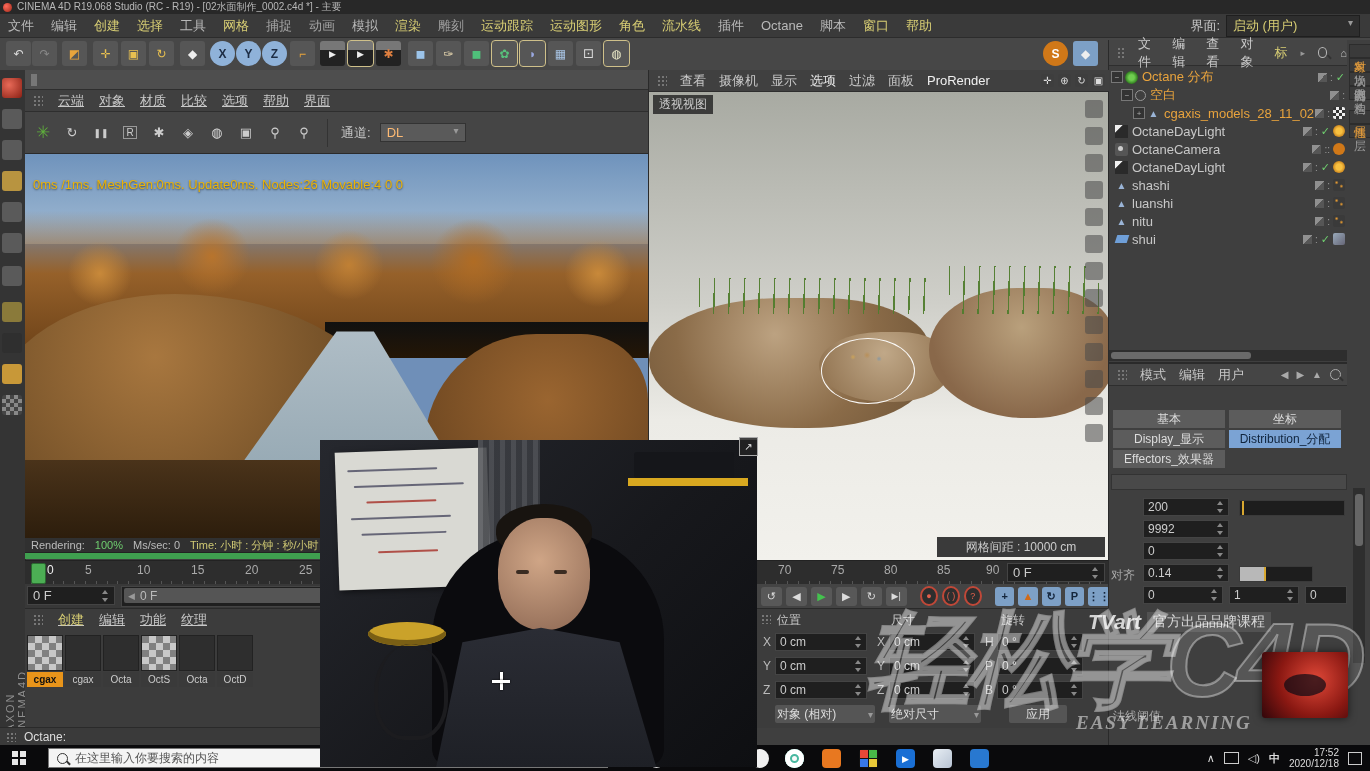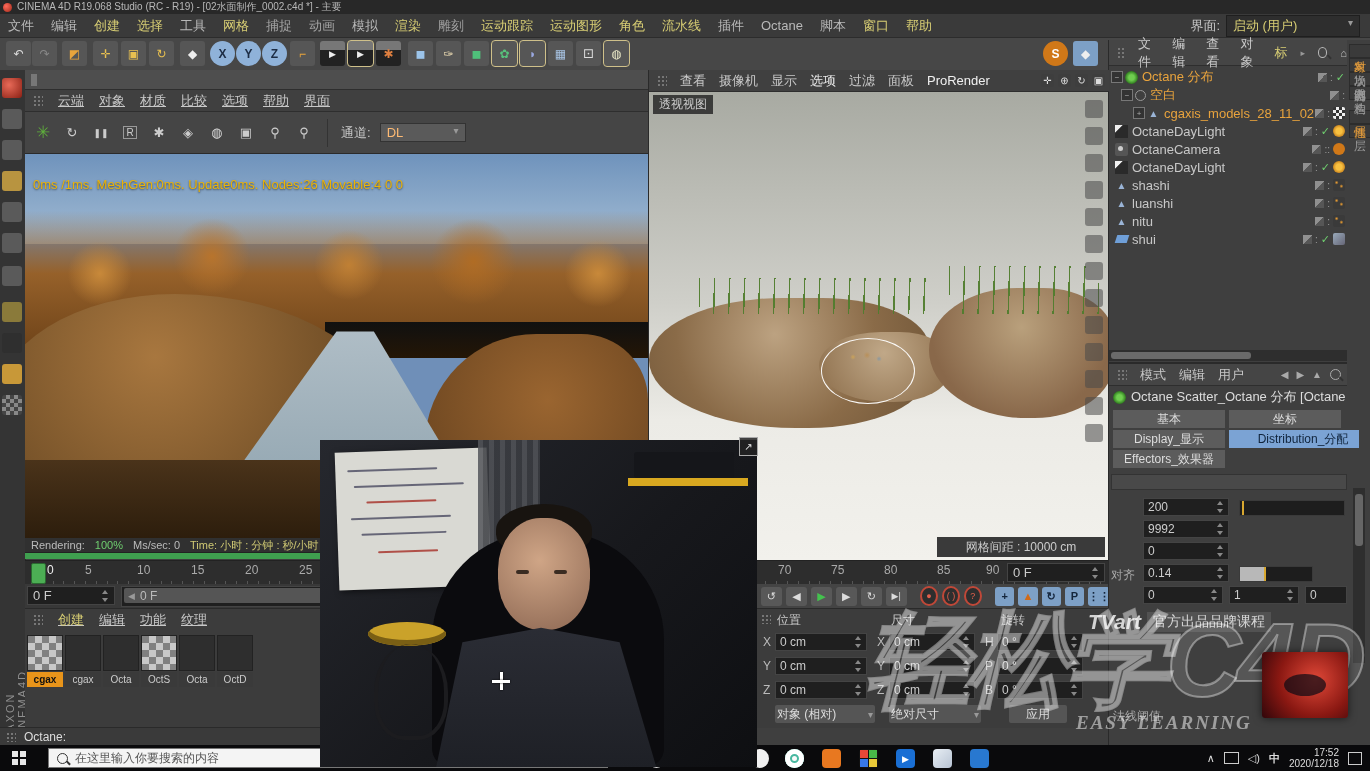--- a/index.html
+++ b/index.html
@@ -149,21 +149,21 @@
   .tag-dots{background:radial-gradient(circle 1.5px at 30% 30%,#f0a030,transparent 2px),radial-gradient(circle 1.5px at 70% 60%,#f0a030,transparent 2px),#3a3a3a;}
   .tag-img{background:linear-gradient(135deg,#9ab,#667);}
   .sidetabs{position:absolute;left:240px;top:4px;width:22px;}
   .stab{writing-mode:vertical-rl;font-size:12px;color:#999;background:#3a3a3a;border:1px solid #2c2c2c;padding:6px 2px;display:block;width:16px;text-align:center;}
   .stab.sel{color:#e09a3c;}
   .hscroll{position:absolute;left:0;top:310px;width:238px;height:11px;background:#2e2e2e;} .hscroll i{position:absolute;left:2px;top:2px;width:140px;height:7px;background:#6a6a6a;border-radius:3px;}
   
   .attr-menu{position:absolute;left:0;top:322px;width:238px;height:24px;display:flex;gap:13px;align-items:center;padding-left:8px;box-sizing:border-box;background:#454545;border-top:2px solid #2a2a2a;border-bottom:1px solid #2e2e2e;}
   .attr-title{position:absolute;left:0;top:346px;width:238px;height:22px;display:flex;gap:5px;align-items:center;padding-left:4px;box-sizing:border-box;color:#ddd;}
   .atab{position:absolute;width:112px;height:18px;background:#5c5c5c;color:#ddd;font-size:12px;display:flex;align-items:center;justify-content:center;}
-  .atab.sel{background:#7ba3d4;color:#10243c;padding-left:18px;}
+  .atab.sel{background:#7ba3d4;color:#10243c;}
   .groupbar{position:absolute;left:2px;top:434px;width:234px;height:14px;background:#494949;border:1px solid #333;}
   .afield{position:absolute;height:18px;background:#1f1f1f;border:1px solid #444;color:#ccc;font-size:12px;display:flex;align-items:center;justify-content:space-between;padding:0 4px;box-sizing:border-box;}
   .aslider{position:absolute;height:14px;background:#1d1d1d;border:1px solid #3a3a3a;}
   .aslider i{position:absolute;left:0;top:0;height:100%;background:#b8b8b8;} .aslider b{position:absolute;top:0;width:2px;height:100%;background:#d8a830;}
   .alabel{position:absolute;color:#aaa;font-size:12px;}
   .vscroll{position:absolute;left:244px;top:448px;width:12px;height:175px;background:#2e2e2e;} .vscroll i{position:absolute;left:2px;top:6px;width:8px;height:52px;background:#666;border-radius:3px;}
   
   #statusbar{left:0;top:727px;width:693px;height:18px;background:#3a3a3a;border-top:1px solid #2a2a2a;display:flex;align-items:center;gap:8px;padding-left:6px;box-sizing:border-box;font-size:12px;color:#ddd;}
   #taskbar{left:0;top:745px;width:1370px;height:26px;background:#0a0a0c;z-index:30;}
   .win{position:absolute;left:12px;top:6px;width:14px;height:14px;background:
@@ -657,24 +657,20 @@
       <span>模式</span>
       <span>编辑</span>
       <span>用户</span>
       <span style="margin-left:auto;color:#aaa;font-size:10px;display:flex;gap:8px;padding-right:6px;">
         <span>◀</span>
         <span>▶</span>
         <span>▲</span>
         <span class="mag" style="border-color:#aaa"></span>
       </span>
     </div>
-    <div class="attr-title">
-      <span class="ticon ti-scatter"></span>
-      <span>Octane Scatter_Octane 分布 [Octane</span>
-    </div>
     <span class="atab" style="left:4px;top:370px">基本</span>
     <span class="atab" style="left:120px;top:370px">坐标</span>
     <span class="atab" style="left:4px;top:390px">Display_显示</span>
     <span class="atab sel" style="left:120px;top:390px">Distribution_分配</span>
     <span class="atab" style="left:4px;top:410px">Effectors_效果器</span>
     <div class="groupbar"></div>
 
     <span class="afield" style="left:34px;top:458px;width:86px">
         <i style="font-style:normal">200</i>
         <span class="spin"></span>

